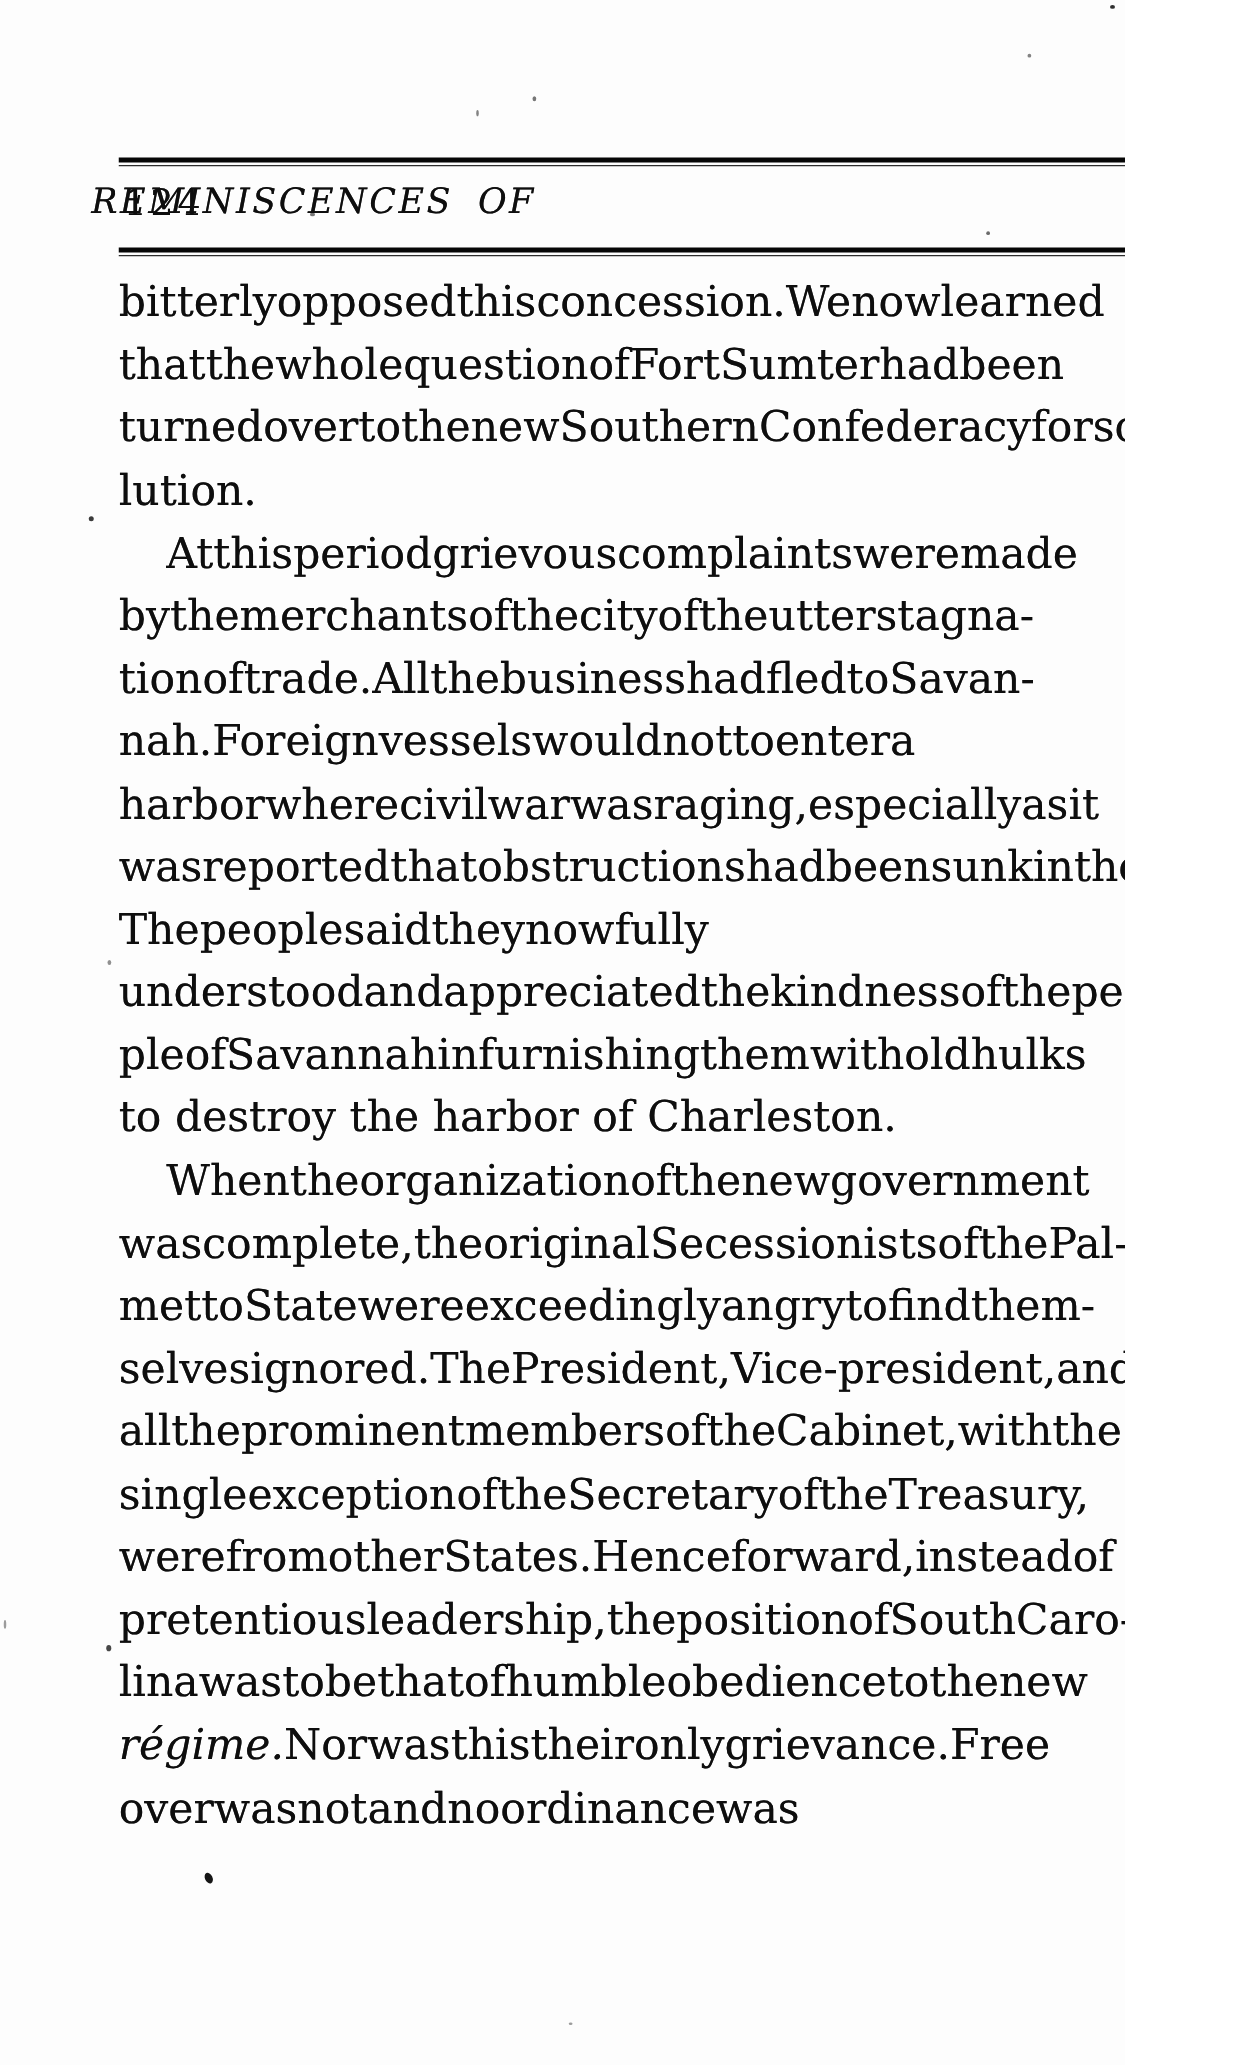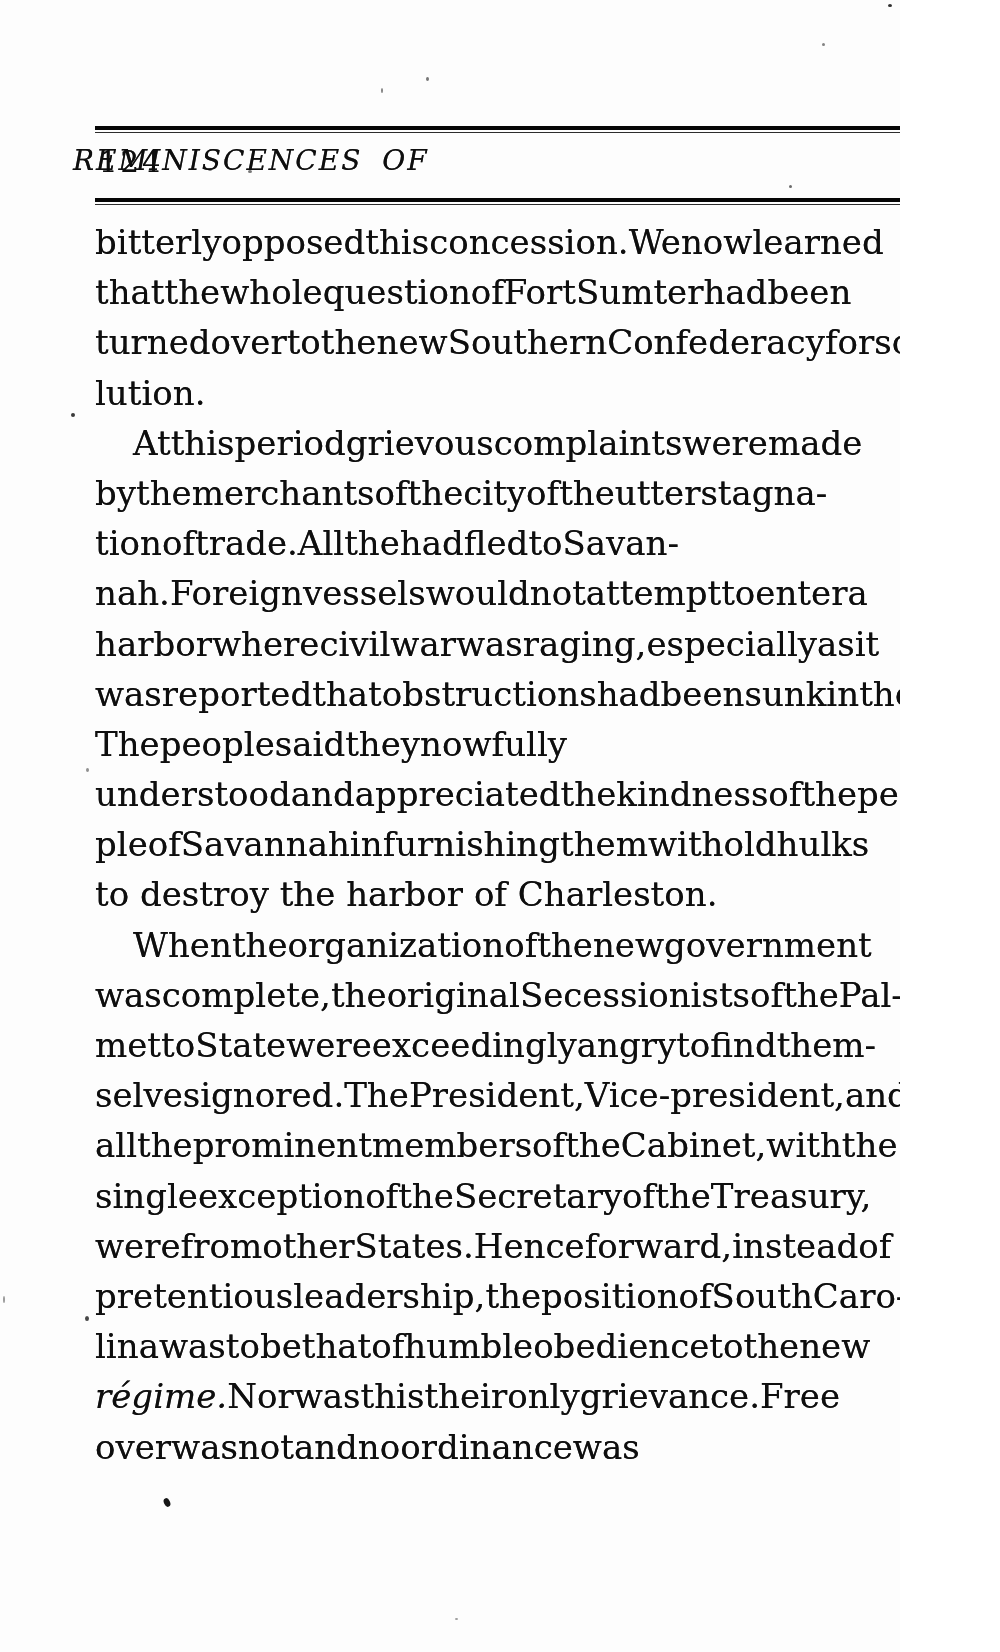--- a/index.html
+++ b/index.html
@@ -109,32 +109,32 @@
         <span>the</span>
         <span>utter</span>
         <span>stagna-</span>
       </div>
       <div class="line just">
         <span>tion</span>
         <span>of</span>
         <span>trade.</span>
         <span>All</span>
         <span>the</span>
+        <span>business</span>
         <span>had</span>
         <span>fled</span>
         <span>to</span>
         <span>Savan-</span>
       </div>
       <div class="line just">
         <span>nah.</span>
         <span>Foreign</span>
         <span>vessels</span>
         <span>would</span>
         <span>not</span>
-        <span>attempt</span>
         <span>to</span>
         <span>enter</span>
         <span>a</span>
       </div>
       <div class="line just">
         <span>harbor</span>
         <span>where</span>
         <span>civil</span>
         <span>war</span>
         <span>was</span>

